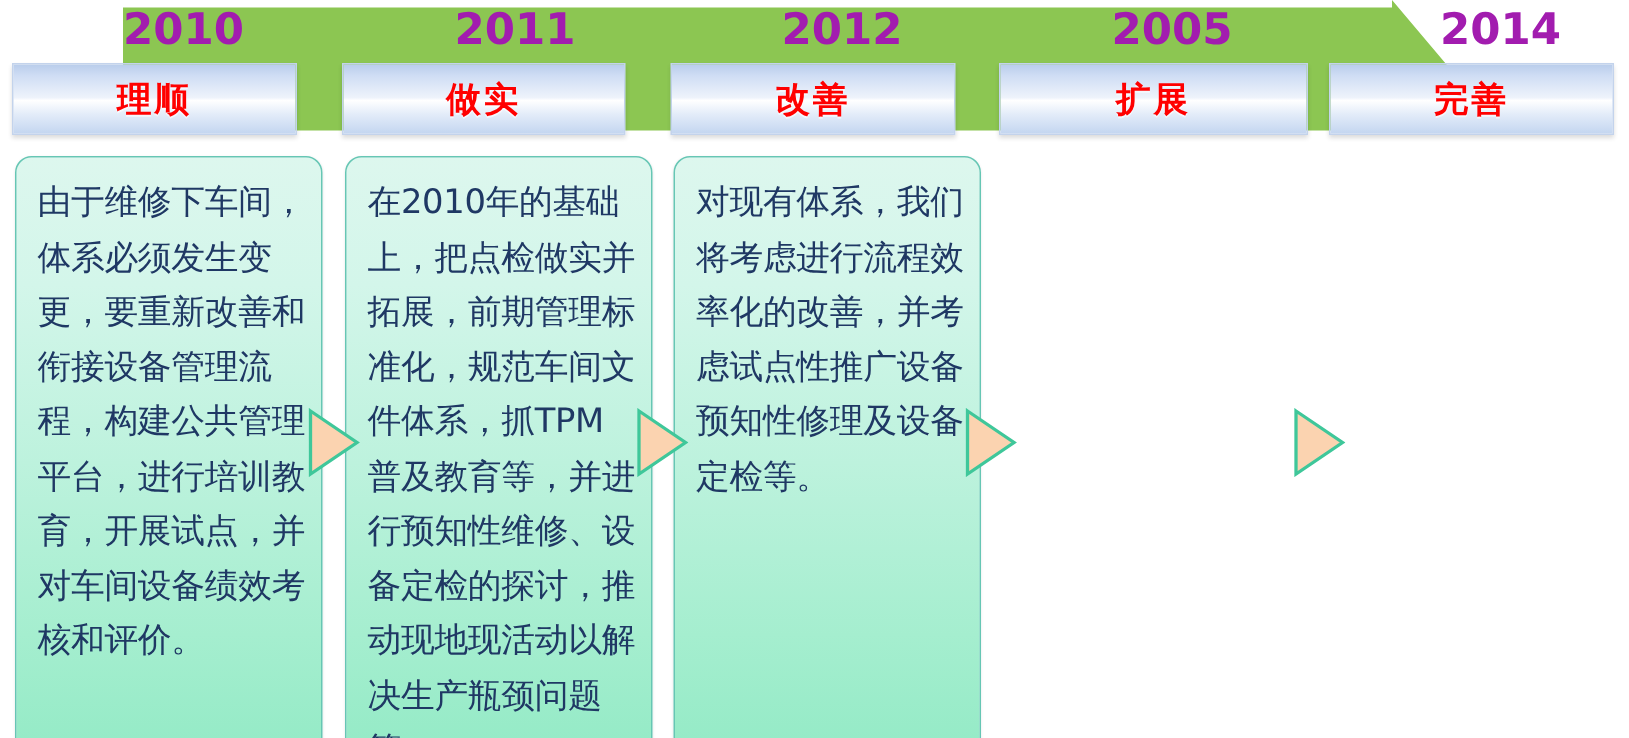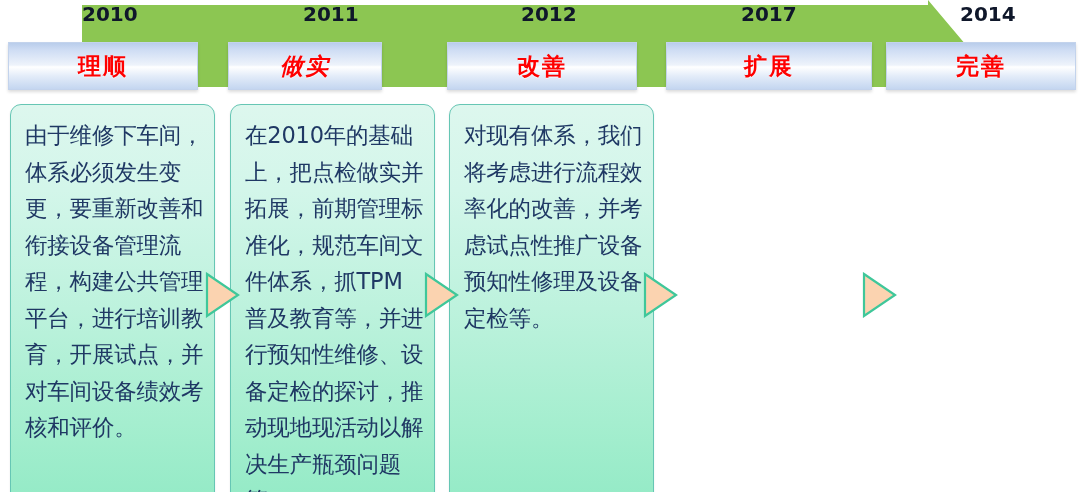--- a/index.html
+++ b/index.html
@@ -21,23 +21,23 @@
   #banner-svg {
     position: absolute;
     left: 0; top: 0;
     width: 1086px; height: 92px;
     display: block;
   }
 
   .year-label {
     position: absolute;
     top: 2px;
-    font-size: 20px;
+    font-size: 29px;
     font-weight: bold;
-    color: #0f172a;
+    color: #a21caf;
     letter-spacing: 0px;
     white-space: nowrap;
     z-index: 3;
     font-family: "DejaVu Sans", "Liberation Sans", sans-serif;
   }
 
   
   .head-pill {
     position: absolute;
     top: 42px;
@@ -112,27 +112,27 @@
 
 <div id="stage">
 
   <svg id="banner-svg" viewBox="0 0 1086 92" preserveAspectRatio="none">
     <polygon points="82,5 928,5 928,0 966,45 928,87 82,87" fill="#8cc652"></polygon>
   </svg>
 
   <div class="year-label" style="left:82px;">2010</div>
   <div class="year-label" style="left:303px;">2011</div>
   <div class="year-label" style="left:521px;">2012</div>
-  <div class="year-label" style="left:741px;">2017</div>
+  <div class="year-label" style="left:741px;">2005</div>
   <div class="year-label" style="left:960px;">2014</div>
 
   <div class="head-pill" style="left:8px; width:190px;">
     <span class="ptext">理顺</span>
   </div>
-  <div class="head-pill" style="left:228px; width:154px;font-style:italic;">
+  <div class="head-pill" style="left:228px; width:189px;">
     <span class="ptext">做实</span>
   </div>
   <div class="head-pill" style="left:447px; width:190px;">
     <span class="ptext">改善</span>
   </div>
   <div class="head-pill" style="left:666px; width:206px;">
     <span class="ptext">扩展</span>
   </div>
   <div class="head-pill" style="left:886px; width:190px;">
     <span class="ptext">完善</span>

